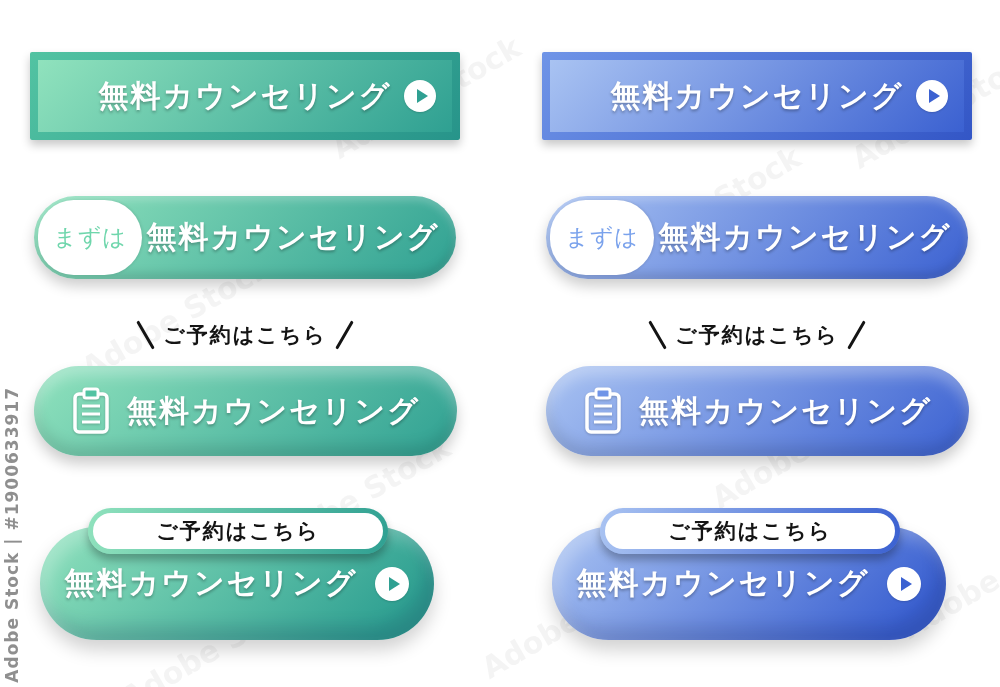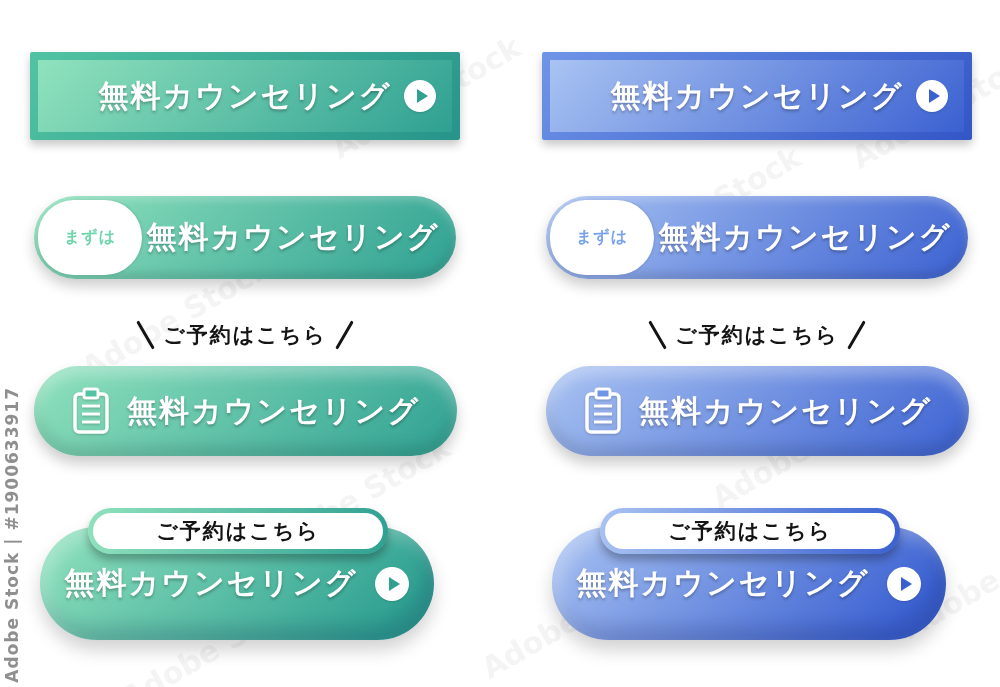--- a/index.html
+++ b/index.html
@@ -65,21 +65,21 @@
                inset 0 4px 8px rgba(255,255,255,0.25),
                inset 0 -6px 10px rgba(0,0,0,0.13);
     display:flex;align-items:center;justify-content:center;
   }
   .blob{
     position:absolute;left:4px;top:4px;bottom:4px;width:104px;
     background:#fff;border-radius:40px 42px 42px 40px;
     display:flex;align-items:center;justify-content:center;
     box-shadow:1px 0 3px rgba(0,0,0,0.10);
   }
-  .blob-text{color:var(--badge-text);font-weight:bold;font-size:16px;letter-spacing:1px;}
+  .blob-text{color:var(--badge-text);font-weight:normal;font-size:23px;letter-spacing:1px;}
   .pill2-label{margin-left:96px;}
 
   
   .caption{
     position:absolute;top:264px;left:4px;width:422px;height:38px;
     display:flex;align-items:center;justify-content:center;gap:16px;
   }
   .caption-text{color:#141414;font-weight:bold;font-size:21px;letter-spacing:2px;white-space:nowrap;}
   .slash{width:3px;height:32px;background:#141414;border-radius:2px;}
   .slash-left{transform:rotate(-30deg);}

